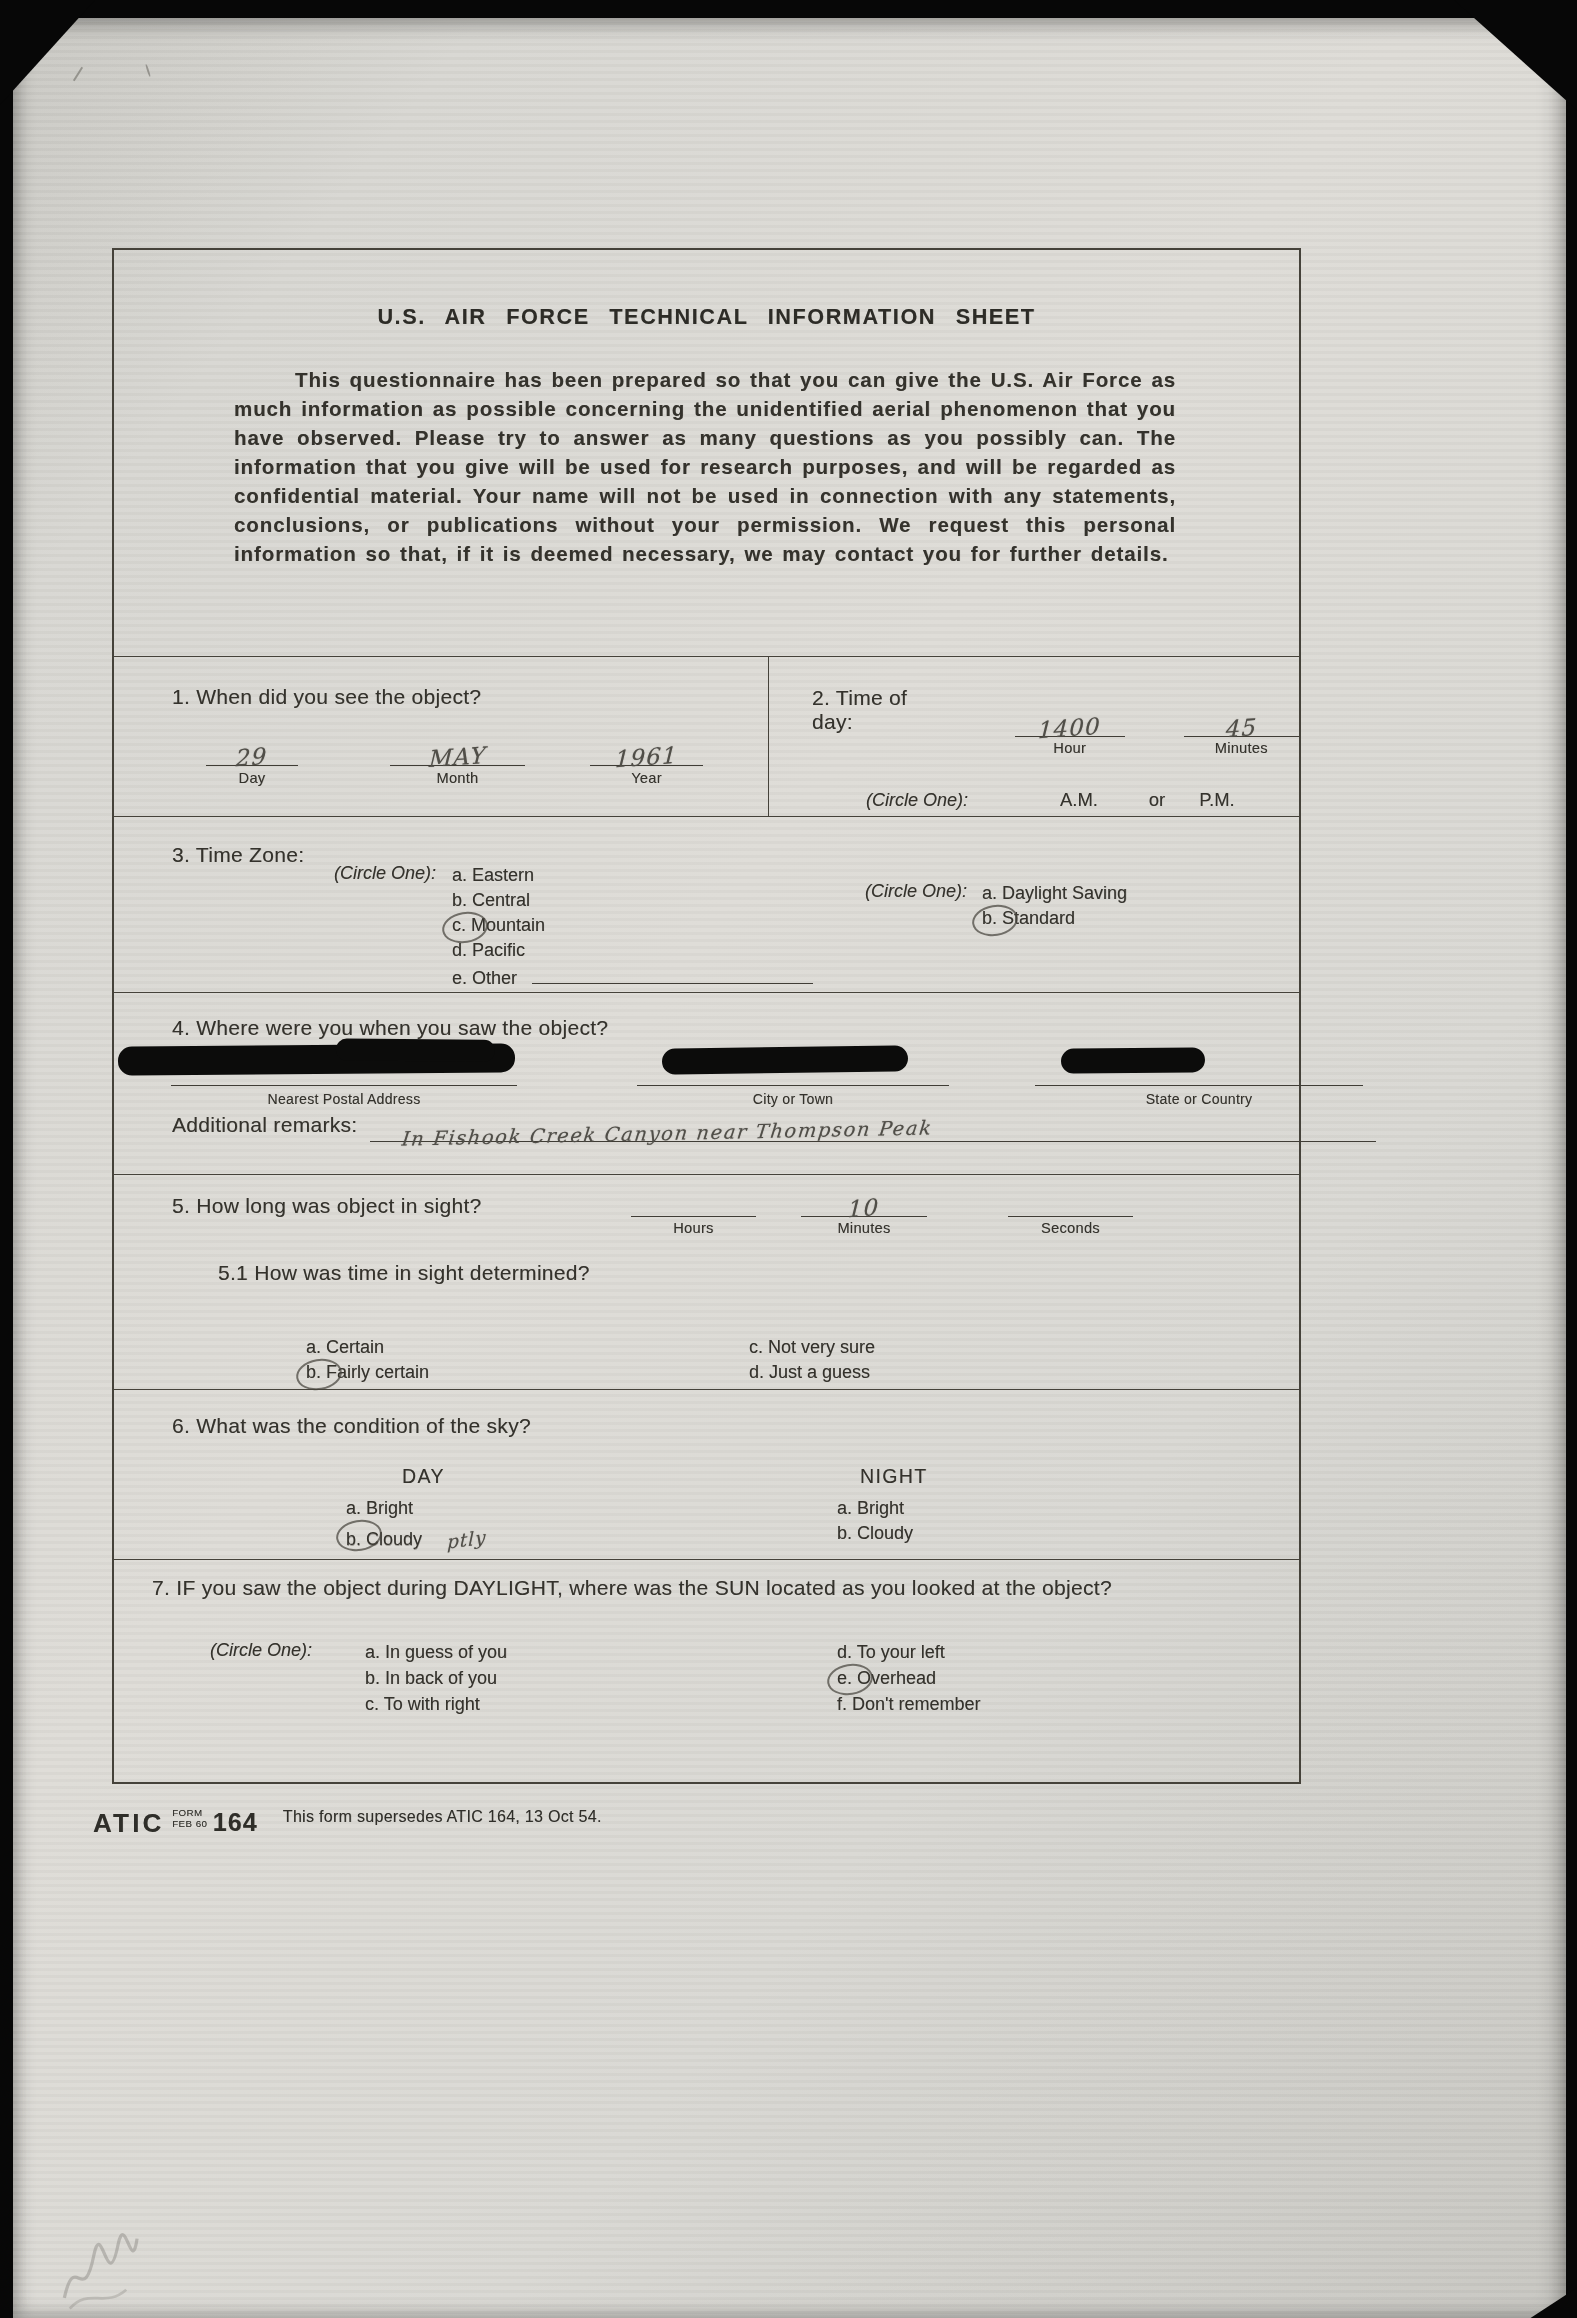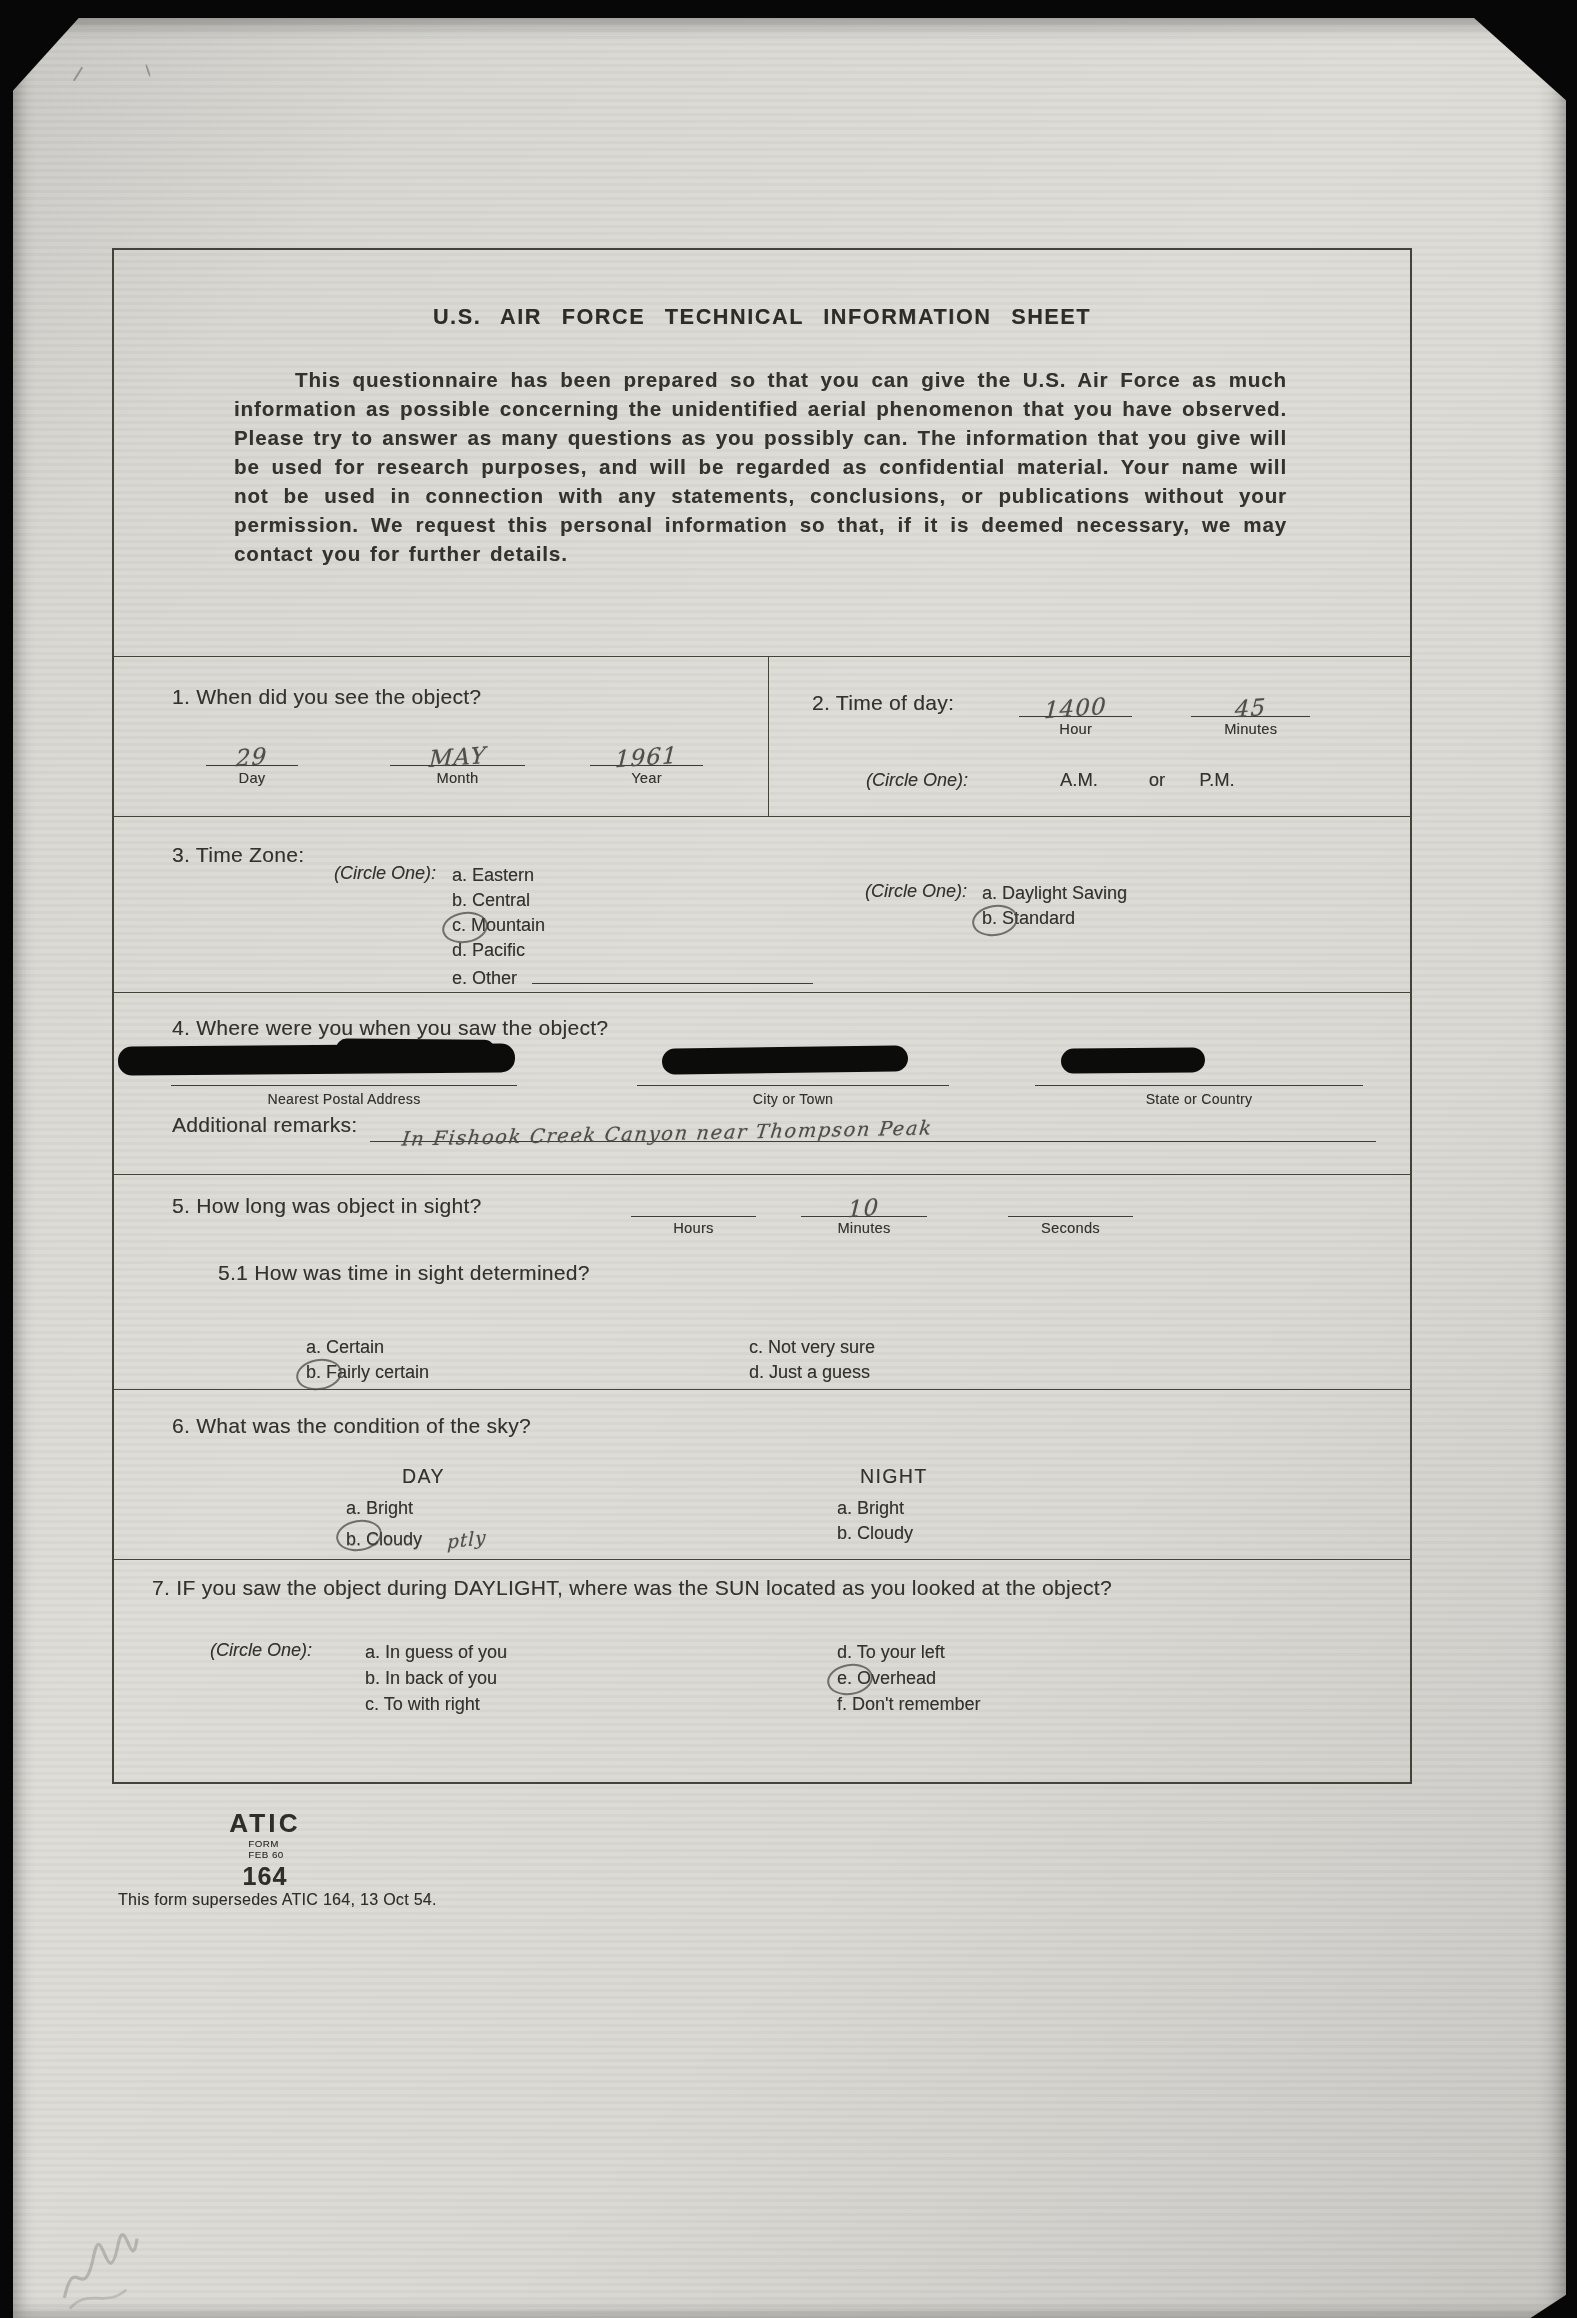--- a/index.html
+++ b/index.html
@@ -26,21 +26,21 @@
   .corner-tl{left:0;top:0;width:95px;height:105px;clip-path:polygon(0 0,100% 0,0 100%);}
   .corner-tr{right:0;top:0;width:124px;height:111px;clip-path:polygon(0 0,100% 0,100% 100%);}
   .corner-br{right:0;bottom:0;width:49px;height:32px;clip-path:polygon(100% 0,100% 100%,0 100%);}
   .stray{position:absolute;background:#6f6e68;opacity:.6;}
   .stray-1{left:64px;top:48px;width:2.2px;height:16px;transform:rotate(32deg);}
   .stray-2{left:134px;top:46px;width:1.6px;height:13px;transform:rotate(-18deg);border-radius:50%;}
   .scribble{position:absolute;left:43px;top:2156px;opacity:.55;}
 
   
   .form-box{
-    position:absolute;left:99px;top:230px;width:1300px;height:1536px;
+    position:absolute;left:99px;top:230px;width:1189px;height:1536px;
     border:2.2px solid #45423a;box-sizing:border-box;
     display:flex;flex-direction:column;
     text-shadow:0.3px 0.4px 0.5px rgba(42,40,35,.35);
   }
   .sec{position:relative;box-sizing:border-box;flex:0 0 auto;}
   .sec + .sec{border-top:1.6px solid #45423a;}
   .sec-intro{height:406px;}
   .sec-row12{height:160px;display:flex;}
   .sec-q3{height:176px;}
   .sec-q4{height:182px;}
@@ -155,23 +155,22 @@
   
   .q7-label{position:absolute;left:38px;top:16px;width:1232px;}
   .q7-co{position:absolute;left:96px;top:80px;}
   .q7-left{position:absolute;left:251px;top:79px;}
   .q7-right{position:absolute;left:723px;top:79px;}
   .q7-left li,.q7-right li{line-height:26px;}
 
   
   .footer{
     position:absolute;left:80px;top:1790px;
-    display:flex;align-items:center;color:#2f2e29;
+    display:flex;align-items:flex-start;color:#2f2e29;
     text-shadow:0.3px 0.4px 0.5px rgba(42,40,35,.35);
-    flex-direction:column;
   }
   .atic{font-size:26px;font-weight:bold;letter-spacing:3.2px;}
   .form-stack{display:flex;flex-direction:column;font-size:9.7px;line-height:10.3px;margin:0 5.4px 2.2px 7.6px;letter-spacing:0.5px;}
   .form-num{font-size:25px;font-weight:bold;letter-spacing:1.1px;}
   .footer-note{font-size:16px;margin-left:25px;padding-bottom:3.2px;letter-spacing:0.3px;}
 </style>
 </head>
 <body>
 
 <div class="paper">

